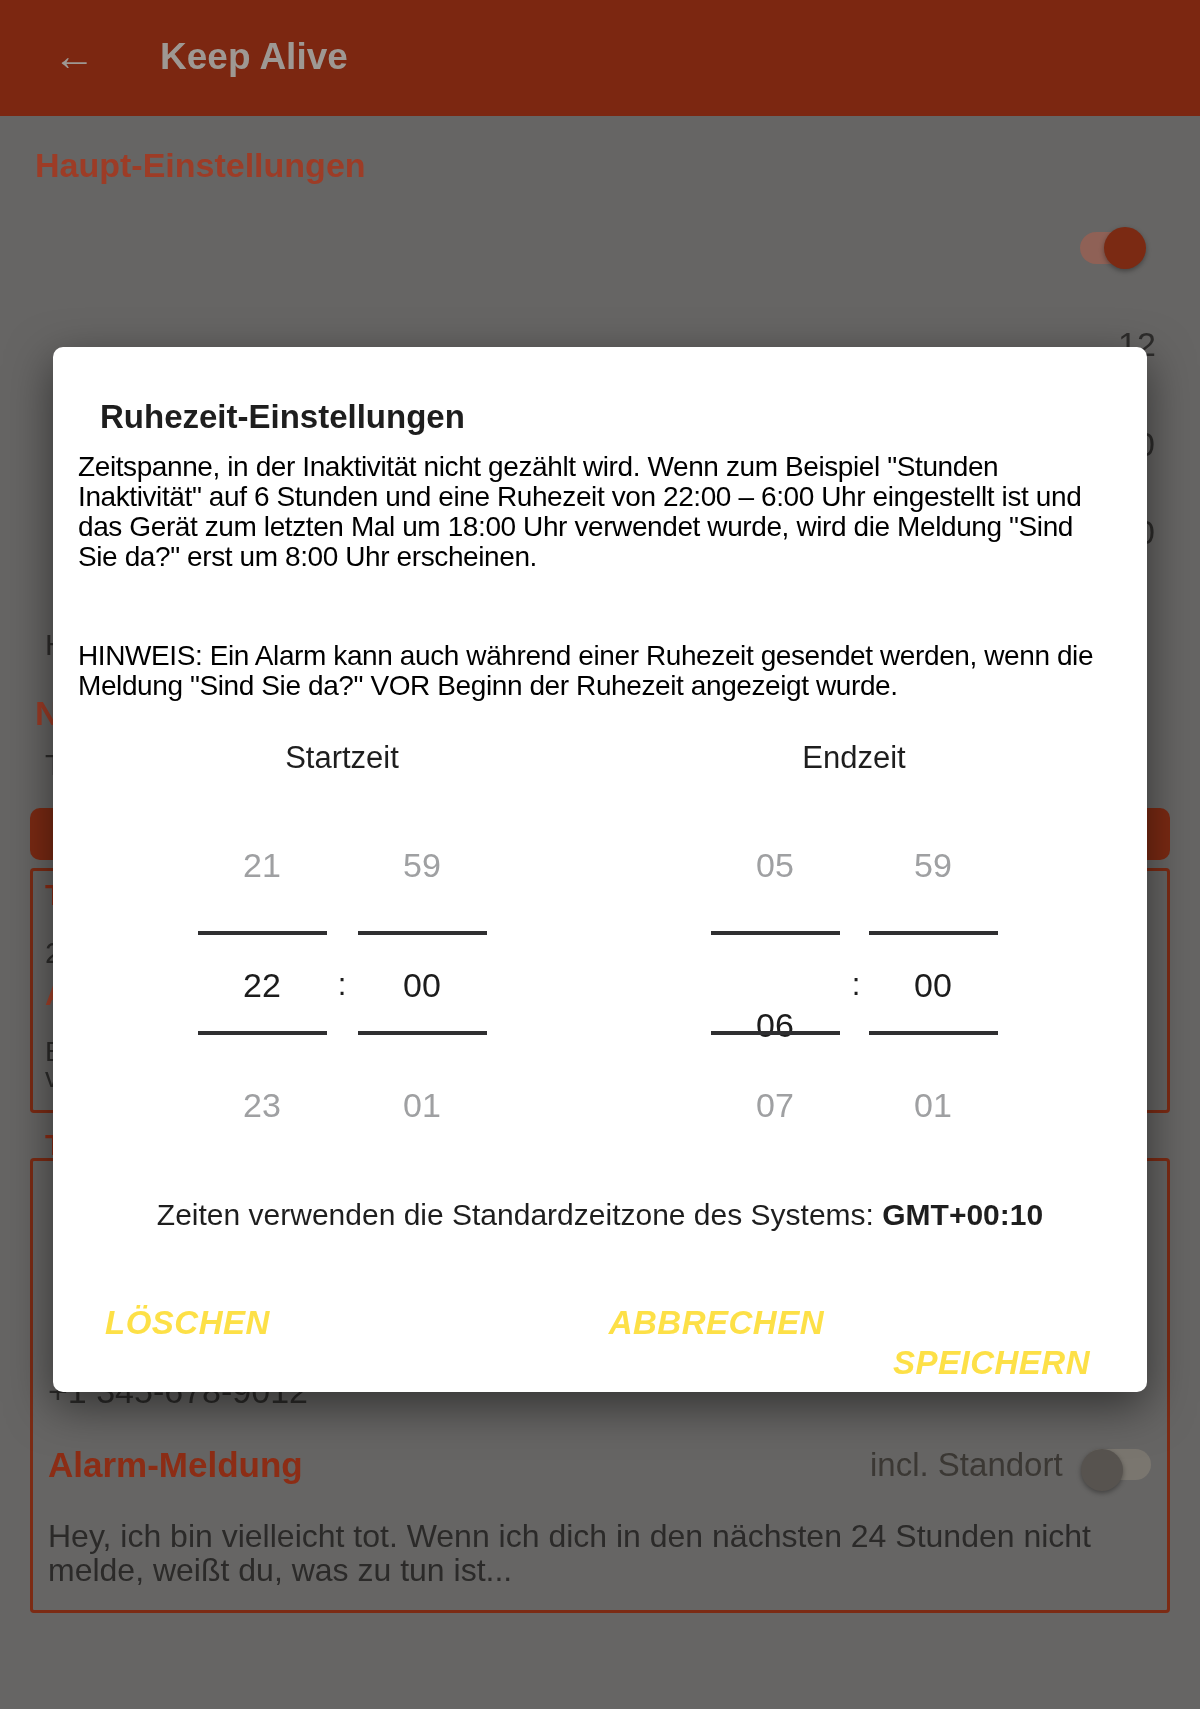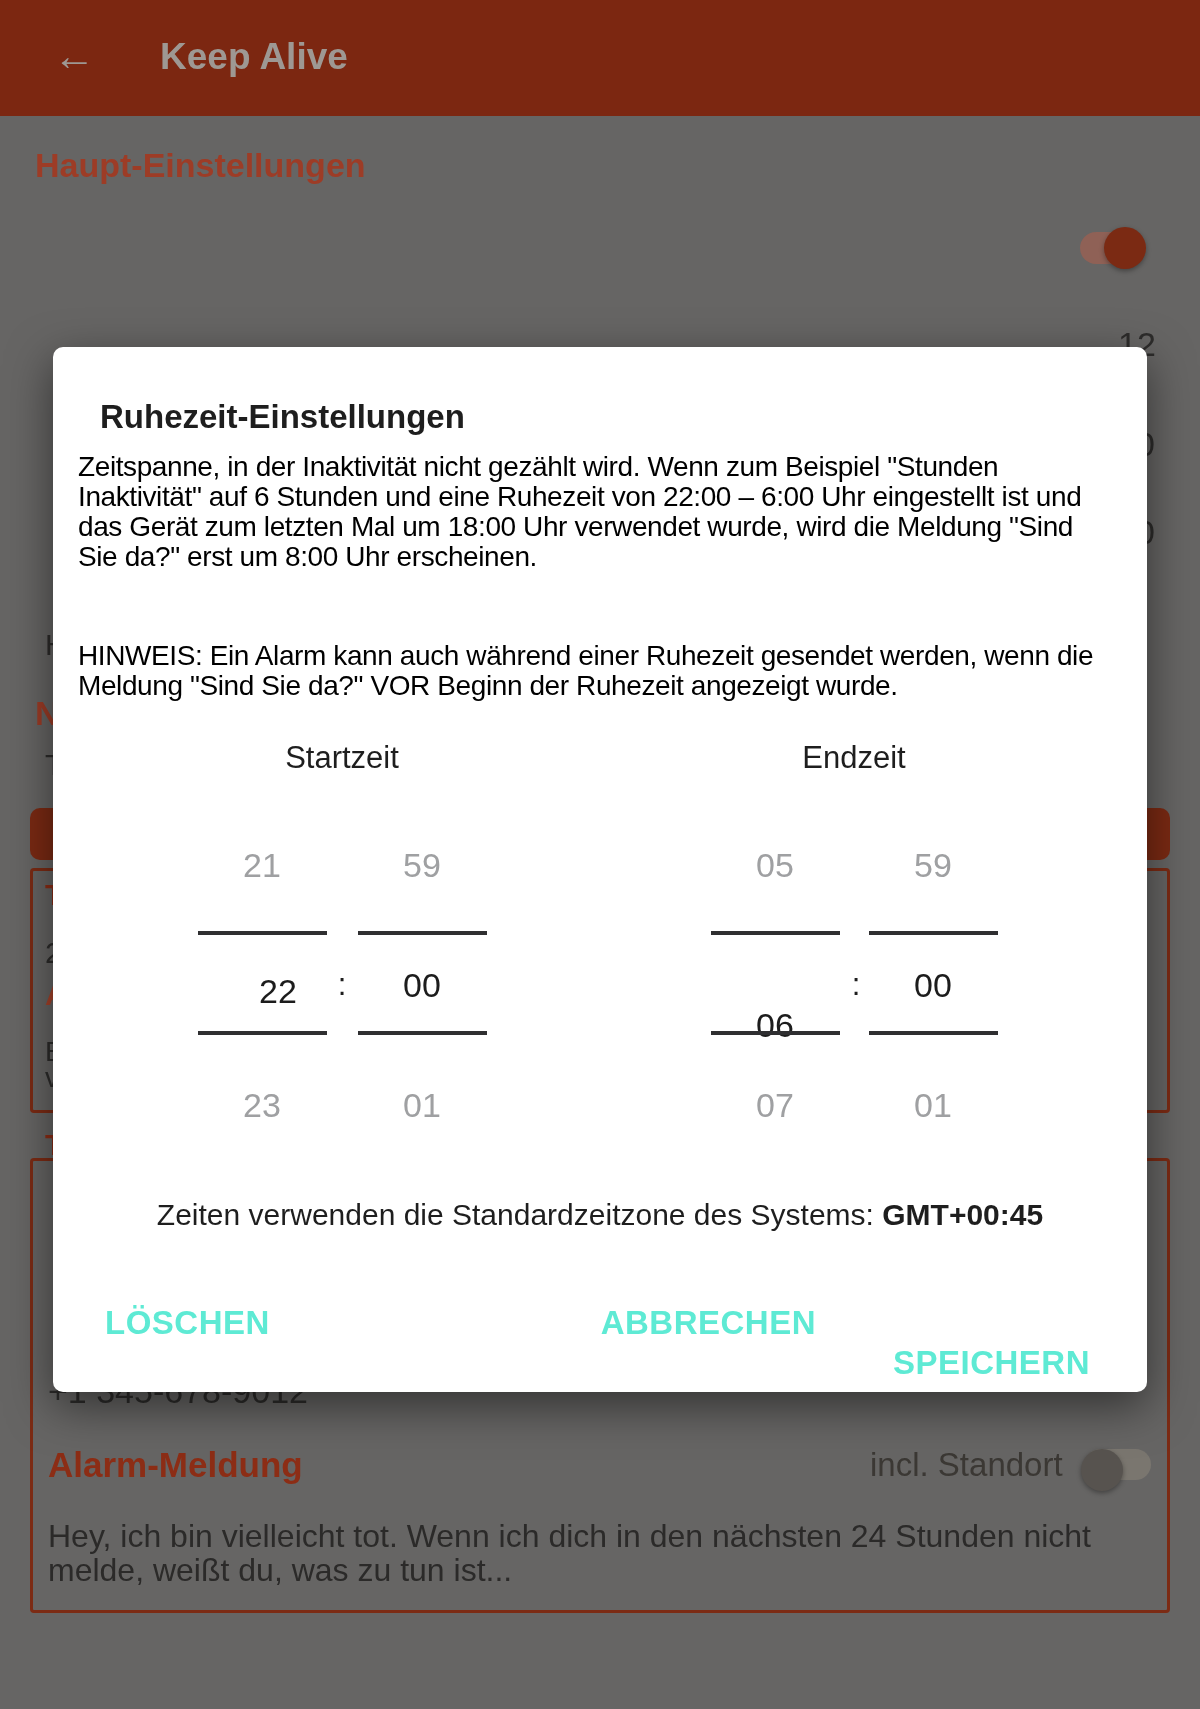--- a/index.html
+++ b/index.html
@@ -38,23 +38,23 @@
   #dlg-body1{top:452px;}
   #dlg-body2{top:641px;}
   .picker-label{top:740px;color:#1e1e1e;font-size:31px;text-align:center;}
   .pcol{width:130px;text-align:center;}
   .pval-dim{color:#9fa0a2;font-size:34px;height:40px;line-height:40px;}
   .pval-sel{color:#1c1c1c;font-size:34px;height:40px;line-height:40px;}
   .pdiv{height:4px;background:#2f2f31;}
   .pcolon{width:24px;text-align:center;color:#1e1e1e;font-size:31px;top:965px;height:40px;line-height:40px;}
   #tz-note{left:53px;top:1198px;width:1094px;text-align:center;color:#1e1e1e;font-size:30px;}
   #tz-note b{font-weight:700;}
-  .dlg-btn{top:1303px;height:40px;line-height:40px;color:#5eead4;font-size:33px;font-weight:700;letter-spacing:0.5px;cursor:pointer;}
+  .dlg-btn{top:1303px;height:40px;line-height:40px;color:#fde047;font-size:33px;font-weight:700;letter-spacing:0.5px;cursor:pointer;font-style:italic;}
   #btn-delete{left:105px;}
-  #btn-cancel{right:384px;}
+  #btn-cancel{right:376px;}
   #btn-save{right:110px;margin-top:40px;}
 </style>
 </head>
 <body>
 
 <div id="stage">
 
   <div id="appbar" class="abs"></div>
   <div id="back-arrow" class="abs">←</div>
   <div id="app-title" class="abs">Keep Alive</div>
@@ -98,21 +98,21 @@
 Inaktivität" auf 6 Stunden und eine Ruhezeit von 22:00 – 6:00 Uhr eingestellt ist und
 das Gerät zum letzten Mal um 18:00 Uhr verwendet wurde, wird die Meldung "Sind
 Sie da?" erst um 8:00 Uhr erscheinen.</div>
   <div id="dlg-body2" class="abs dlg dlg-body">HINWEIS: Ein Alarm kann auch während einer Ruhezeit gesendet werden, wenn die
 Meldung "Sind Sie da?" VOR Beginn der Ruhezeit angezeigt wurde.</div>
 
   <div class="abs dlg picker-label" style="left:197px;width:290px;">Startzeit</div>
   <div class="abs dlg pcol" style="left:197px;">
     <div class="abs pval-dim" style="left:0;top:845px;width:130px;">21</div>
     <div class="abs pdiv" style="left:1px;top:931px;width:129px;"></div>
-    <div class="abs pval-sel" style="left:16px;top:965px;width:130px;margin-top:6px;">22</div>
+    <div class="abs pval-sel" style="left:0;top:965px;width:130px;">22</div>
     <div class="abs pdiv" style="left:1px;top:1031px;width:129px;"></div>
     <div class="abs pval-dim" style="left:0;top:1085px;width:130px;">23</div>
   </div>
   <div class="abs dlg pcolon" style="left:330px;">:</div>
   <div class="abs dlg pcol" style="left:357px;">
     <div class="abs pval-dim" style="left:0;top:845px;width:130px;">59</div>
     <div class="abs pdiv" style="left:1px;top:931px;width:129px;"></div>
     <div class="abs pval-sel" style="left:0;top:965px;width:130px;">00</div>
     <div class="abs pdiv" style="left:1px;top:1031px;width:129px;"></div>
     <div class="abs pval-dim" style="left:0;top:1085px;width:130px;">01</div>
@@ -128,19 +128,19 @@
   </div>
   <div class="abs dlg pcolon" style="left:844px;">:</div>
   <div class="abs dlg pcol" style="left:868px;">
     <div class="abs pval-dim" style="left:0;top:845px;width:130px;">59</div>
     <div class="abs pdiv" style="left:1px;top:931px;width:129px;"></div>
     <div class="abs pval-sel" style="left:0;top:965px;width:130px;">00</div>
     <div class="abs pdiv" style="left:1px;top:1031px;width:129px;"></div>
     <div class="abs pval-dim" style="left:0;top:1085px;width:130px;">01</div>
   </div>
 
-  <div id="tz-note" class="abs dlg"><span>Zeiten verwenden die Standardzeitzone des Systems: </span><b>GMT+00:45</b></div>
+  <div id="tz-note" class="abs dlg"><span>Zeiten verwenden die Standardzeitzone des Systems: </span><b>GMT+00:10</b></div>
 
   <div id="btn-delete" class="abs dlg dlg-btn">LÖSCHEN</div>
   <div id="btn-cancel" class="abs dlg dlg-btn">ABBRECHEN</div>
   <div id="btn-save" class="abs dlg dlg-btn">SPEICHERN</div>
 
 </div>
 
 </body></html>

